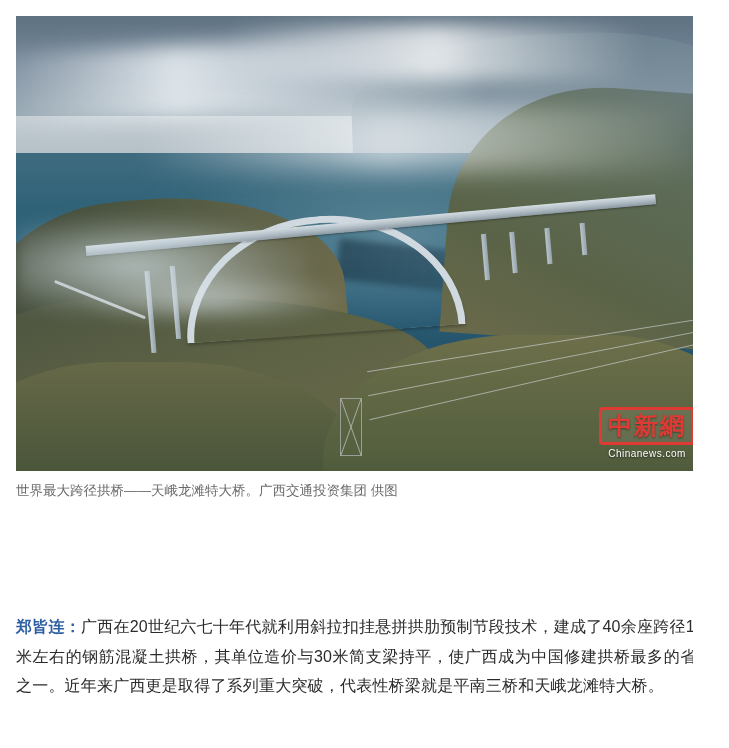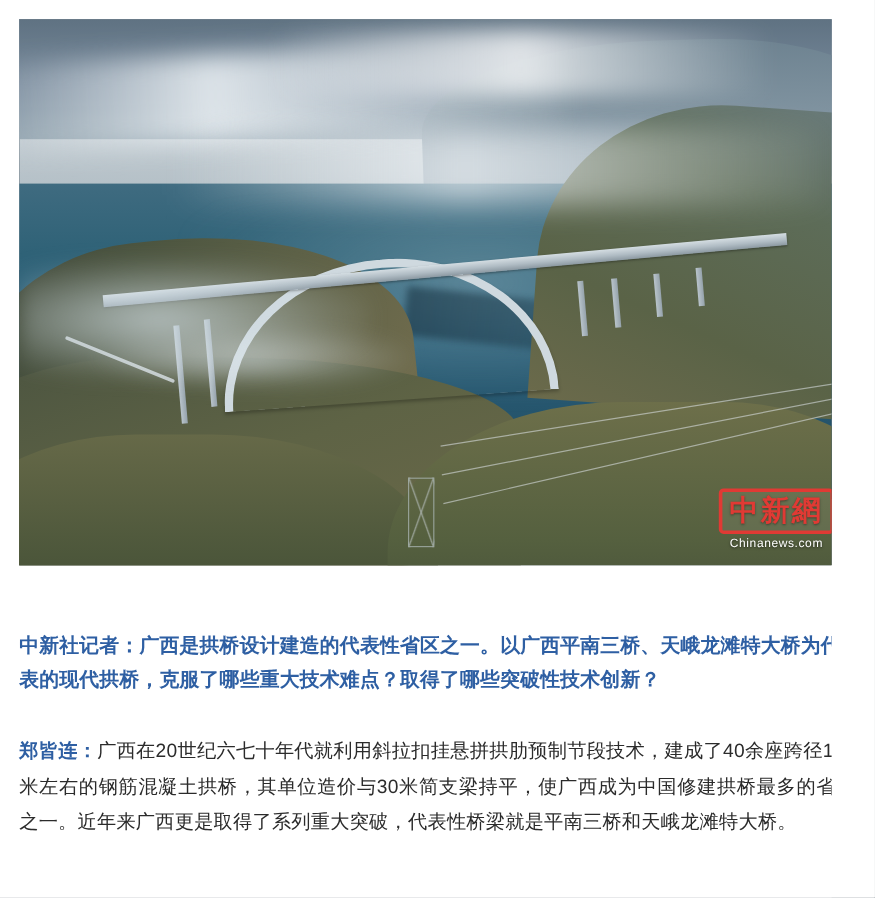--- a/index.html
+++ b/index.html
@@ -286,18 +286,18 @@
       <div class="fog4"></div>
       <div class="bank-left-fog"></div>
 
       <div class="watermark">
         <div class="wm-logo">中新網</div>
         <div class="wm-url">Chinanews.com</div>
       </div>
     </div>
   </div>
 
-
-  <div class="qa-block question"><span>中新社记者：</span><span>广西是拱桥设计建造的代表性省区之一。以广西平南三桥、天峨龙滩特大桥为代表的现代拱桥，克服了哪些重大技术难点？取得了哪些突破性技术创新？</span></div>
+  <div class="caption">世界最大跨径拱桥——天峨龙滩特大桥。广西交通投资集团 供图</div>
+
 
   <div class="qa-block answer"><span class="speaker">郑皆连：</span><span>广西在20世纪六七十年代就利用斜拉扣挂悬拼拱肋预制节段技术，建成了40余座跨径100米左右的钢筋混凝土拱桥，其单位造价与30米简支梁持平，使广西成为中国修建拱桥最多的省区之一。近年来广西更是取得了系列重大突破，代表性桥梁就是平南三桥和天峨龙滩特大桥。</span></div>
 
 </div>
 
 </body></html>

